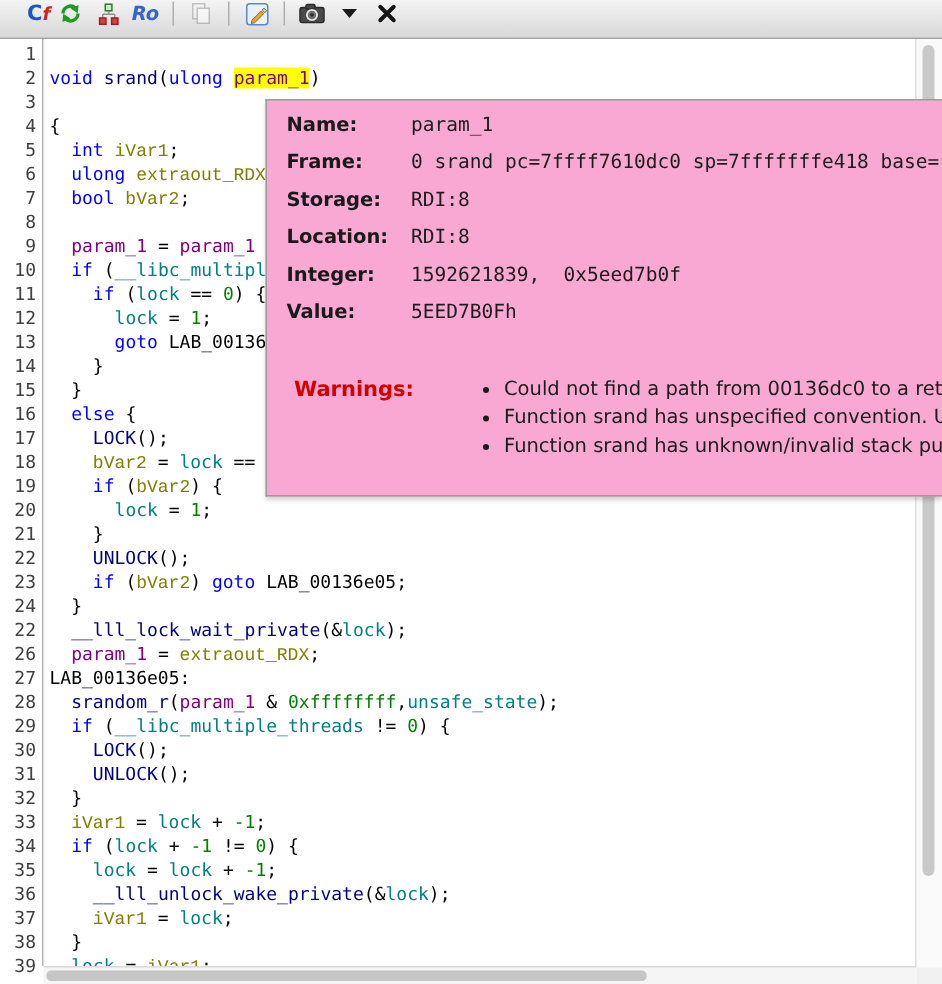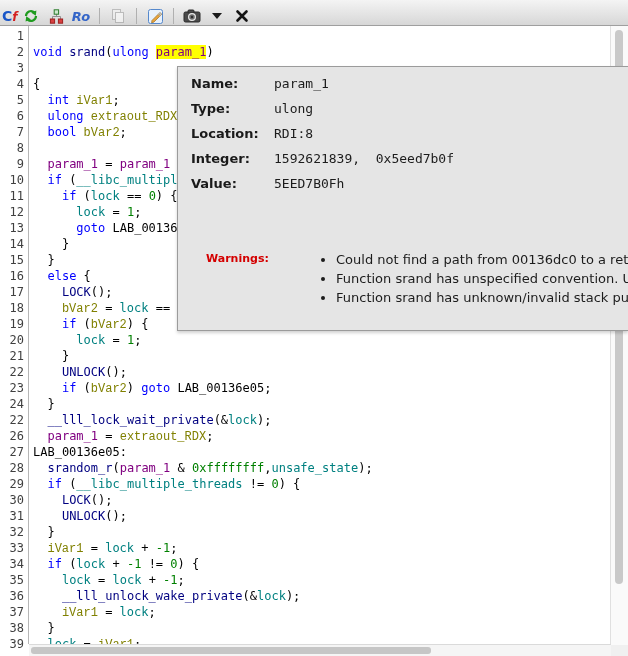--- a/index.html
+++ b/index.html
@@ -1,21 +1,21 @@
 <!DOCTYPE html>
 <html style="--c-keyword: #0000ff; --c-function: #000080; --c-global: #008080; --c-local: #808000; --c-parameter: #800080; --c-constant: #008000; --c-warning: #d40000; --c-highlight: #ffff00; --c-titlebar_bg: #d7d7d7;"><head>
 <meta charset="utf-8">
 <style>
   html,body{margin:0;padding:0;background:#fff;}
   .window{position:relative;width:628px;height:656px;overflow:hidden;background:#ffffff;
           font-family:"DejaVu Sans",sans-serif;}
   
   .titlebar{position:absolute;left:0;top:0;width:628px;height:26px;box-sizing:border-box;
             background:linear-gradient(#f4f4f4,#d7d7d7);border-bottom:1px solid #9f9f9f;
-            display:flex;align-items:flex-end;padding:0 2px;}
+            display:flex;align-items:flex-start;padding:0 18px;}
   .appicon{width:20px;height:18px;font-weight:bold;font-size:14px;line-height:18px;white-space:nowrap;}
   .appicon .c{color:#1a56c8;}
   .appicon .f{color:#d42020;font-style:italic;font-size:12px;}
   .wtitle{flex:1;font-size:13.5px;color:#141414;white-space:pre;margin-left:4px;
           overflow:hidden;text-overflow:clip;}
   .tbicons{display:flex;align-items:center;gap:7px;font-style:italic;}
   .tbtn{width:18px;height:18px;display:flex;align-items:center;justify-content:center;}
   .tbsep{width:1px;height:16px;background:#b0b0b0;margin:0 2px;}
   .ro{color:#3465c8;font-weight:bold;font-size:13px;}
   .dis{opacity:.55;}
@@ -41,30 +41,30 @@
   
   .vscroll{position:absolute;right:0;top:26px;width:17px;height:619px;background:#fafafa;
            border-left:1px solid #e0e0e0;z-index:3;}
   .vthumb{position:absolute;left:4px;top:4px;width:8px;height:554px;background:#c9c9c9;border-radius:4px;}
   .hscroll{position:absolute;left:29px;bottom:0;width:582px;height:11px;background:#f5f5f5;
            border-top:1px solid #dadada;z-index:3;}
   .hthumb{position:absolute;left:2px;top:2px;width:400px;height:7px;background:#c6c6c6;border-radius:3px;}
   .corner{position:absolute;right:0;bottom:0;width:17px;height:11px;background:#f0f0f0;z-index:3;}
   
   .tooltip{position:absolute;left:177px;top:66px;width:451px;height:265px;box-sizing:border-box;
-           background:#e5e5e5;border:1px solid #9b9b9b;border-right:none;z-index:5;
+           background:#f9a8d4;border:1px solid #9b9b9b;border-right:none;z-index:5;
            overflow:hidden;box-shadow:0 2px 3px rgba(0,0,0,.18);}
   .ttfields{position:absolute;left:0;top:7px;width:100%;}
   .ttrow{height:25px;line-height:20px;white-space:nowrap;}
   .ttlabel{display:inline-block;width:83px;margin-left:13px;font-weight:bold;font-size:13px;color:#1a1a1a;
            vertical-align:top;}
   .ttvalue{display:inline-block;font-family:"DejaVu Sans Mono",monospace;font-size:13px;color:#1c1c1c;
            white-space:pre;vertical-align:top;}
   .ttwarn{position:absolute;left:0;top:183px;width:100%;}
-  .warnlabel{position:absolute;left:28px;top:2px;font-weight:bold;font-size:11px;color:var(--c-warning);}
+  .warnlabel{position:absolute;left:18px;top:2px;font-weight:bold;font-size:14px;color:var(--c-warning);}
   .warnlist{margin:0;padding-left:158px;font-size:13px;color:#1c1c1c;}
   .warnlist li{line-height:19px;white-space:nowrap;}
 </style>
 </head>
 <body>
 
 <div class="window">
 
   <div class="titlebar">
     <span class="appicon"><span class="c">C</span><span class="f">f</span></span>
@@ -171,21 +171,22 @@
     <div class="vthumb"></div>
   </div>
   <div class="hscroll">
     <div class="hthumb"></div>
   </div>
   <div class="corner"></div>
 
   <div class="tooltip">
     <div class="ttfields">
         <div class="ttrow"><span class="ttlabel">Name:</span><span class="ttvalue">param_1</span></div>
-        <div class="ttrow"><span class="ttlabel">Type:</span><span class="ttvalue">ulong</span></div>
+        <div class="ttrow"><span class="ttlabel">Frame:</span><span class="ttvalue">0 srand pc=7ffff7610dc0 sp=7fffffffe418 base=</span></div>
+        <div class="ttrow"><span class="ttlabel">Storage:</span><span class="ttvalue">RDI:8</span></div>
         <div class="ttrow"><span class="ttlabel">Location:</span><span class="ttvalue">RDI:8</span></div>
         <div class="ttrow"><span class="ttlabel">Integer:</span><span class="ttvalue">1592621839,  0x5eed7b0f</span></div>
         <div class="ttrow"><span class="ttlabel">Value:</span><span class="ttvalue">5EED7B0Fh</span></div>
       </div>
     <div class="ttwarn">
       <span class="warnlabel">Warnings:</span>
       <ul class="warnlist">
           <li>Could not find a path from 00136dc0 to a return</li>
           <li>Function srand has unspecified convention. Usin</li>
           <li>Function srand has unknown/invalid stack purge</li>

